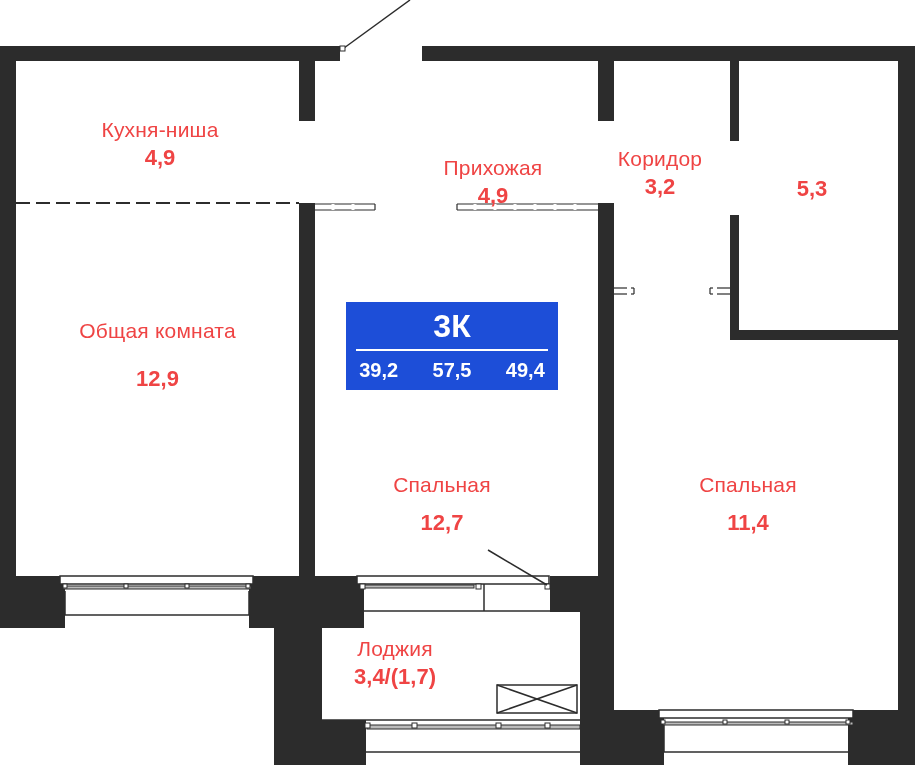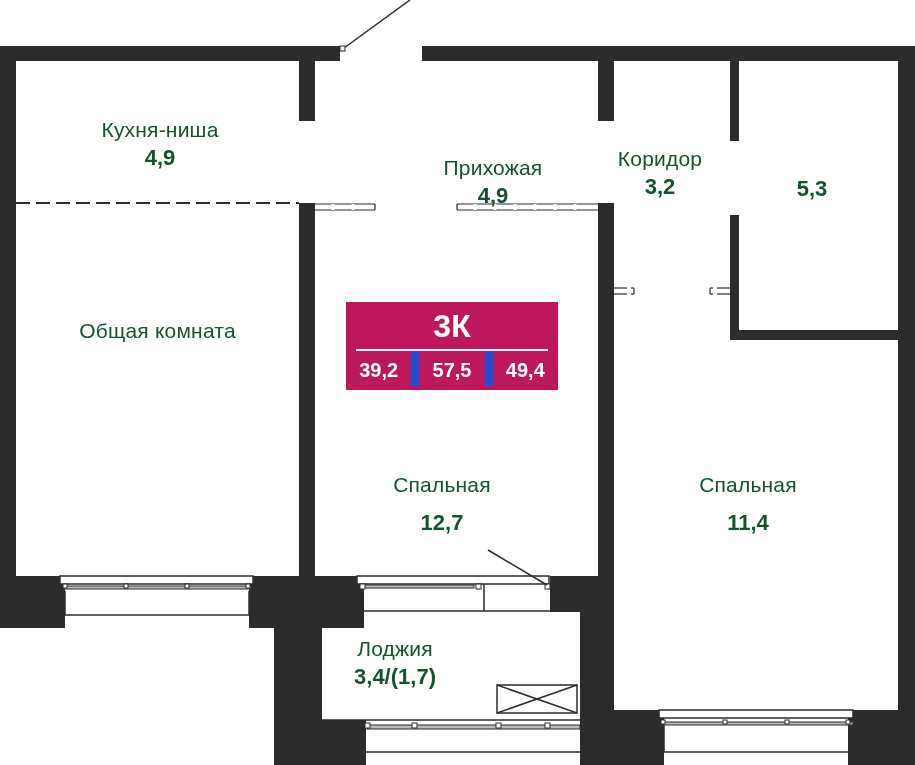--- a/index.html
+++ b/index.html
@@ -1,23 +1,23 @@
 <!DOCTYPE html>
 <html><head>
 <meta charset="utf-8">
 <style>
   html, body { margin: 0; padding: 0; background: #ffffff; }
   body { width: 915px; height: 765px; position: relative; overflow: hidden;
          font-family: "Liberation Sans", "DejaVu Sans", sans-serif; }
   svg.plan { position: absolute; left: 0; top: 0; }
-  .room-label { position: absolute; text-align: center; color: #14532d; white-space: nowrap; }
+  .room-label { position: absolute; text-align: center; color: #ef4444; white-space: nowrap; }
   .room-name { font-size: 21px; font-weight: 400; letter-spacing: 0.2px; display: block; line-height: 26px; }
   .room-area { font-size: 22px; font-weight: 700; display: block; line-height: 30px; }
   .badge { position: absolute; left: 346px; top: 302px; width: 212px; height: 88px;
-           background: #be185d; color: #fff; }
+           background: #1d4ed8; color: #fff; }
   .badge-type { position: absolute; left: 0; right: 0; top: 4px; text-align: center;
                 font-size: 32px; font-weight: 700; line-height: 40px; }
   .badge-rule { position: absolute; left: 10px; right: 10px; top: 47px; height: 2px; background: #fff; }
   .badge-cells { position: absolute; left: 0; right: 0; top: 50px; height: 36px; display: flex; }
   .badge-cell { flex: 1; text-align: center; font-size: 20px; font-weight: 700; line-height: 36px; }
   .badge-cell + .badge-cell { border-left: 8px solid #1d4ed8; margin: 0 0 2px 0; }
 </style>
 </head>
 <body>
 
@@ -169,20 +169,21 @@
   <span class="room-name">Коридор</span>
   <span class="room-area">3,2</span>
 </div>
 
 <div class="room-label" style="left:752px; top:174px; width:120px;">
   <span class="room-area">5,3</span>
 </div>
 
 <div class="room-label" style="left:40px; top:318px; width:235px;">
   <span class="room-name" style="margin-bottom:20px;text-align:center;">Общая комната</span>
+  <span class="room-area">12,9</span>
 </div>
 
 <div class="room-label" style="left:352px; top:472px; width:180px;">
   <span class="room-name" style="margin-bottom:10px;">Спальная</span>
   <span class="room-area">12,7</span>
 </div>
 
 <div class="room-label" style="left:658px; top:472px; width:180px;">
   <span class="room-name" style="margin-bottom:10px;">Спальная</span>
   <span class="room-area">11,4</span>

